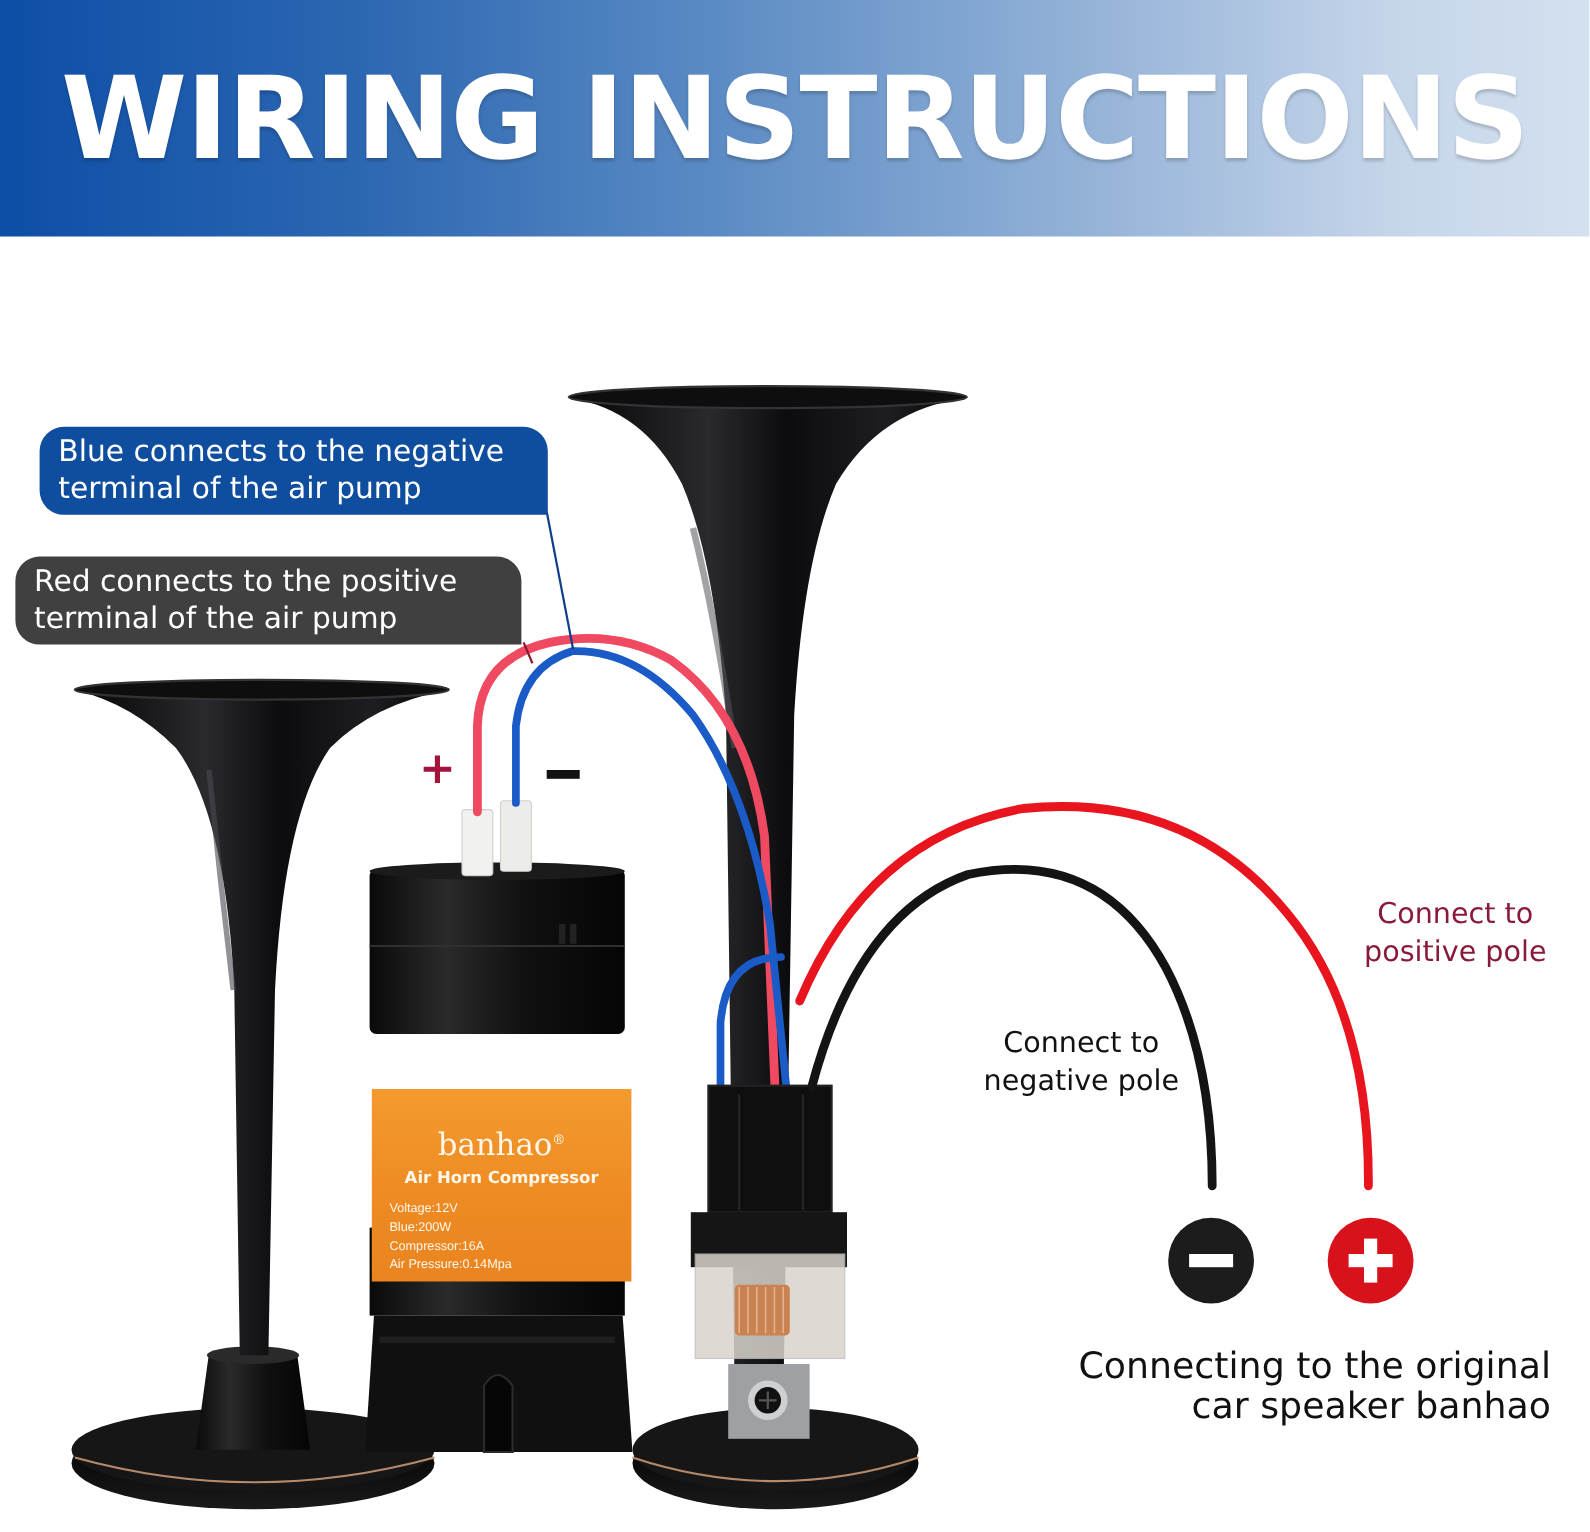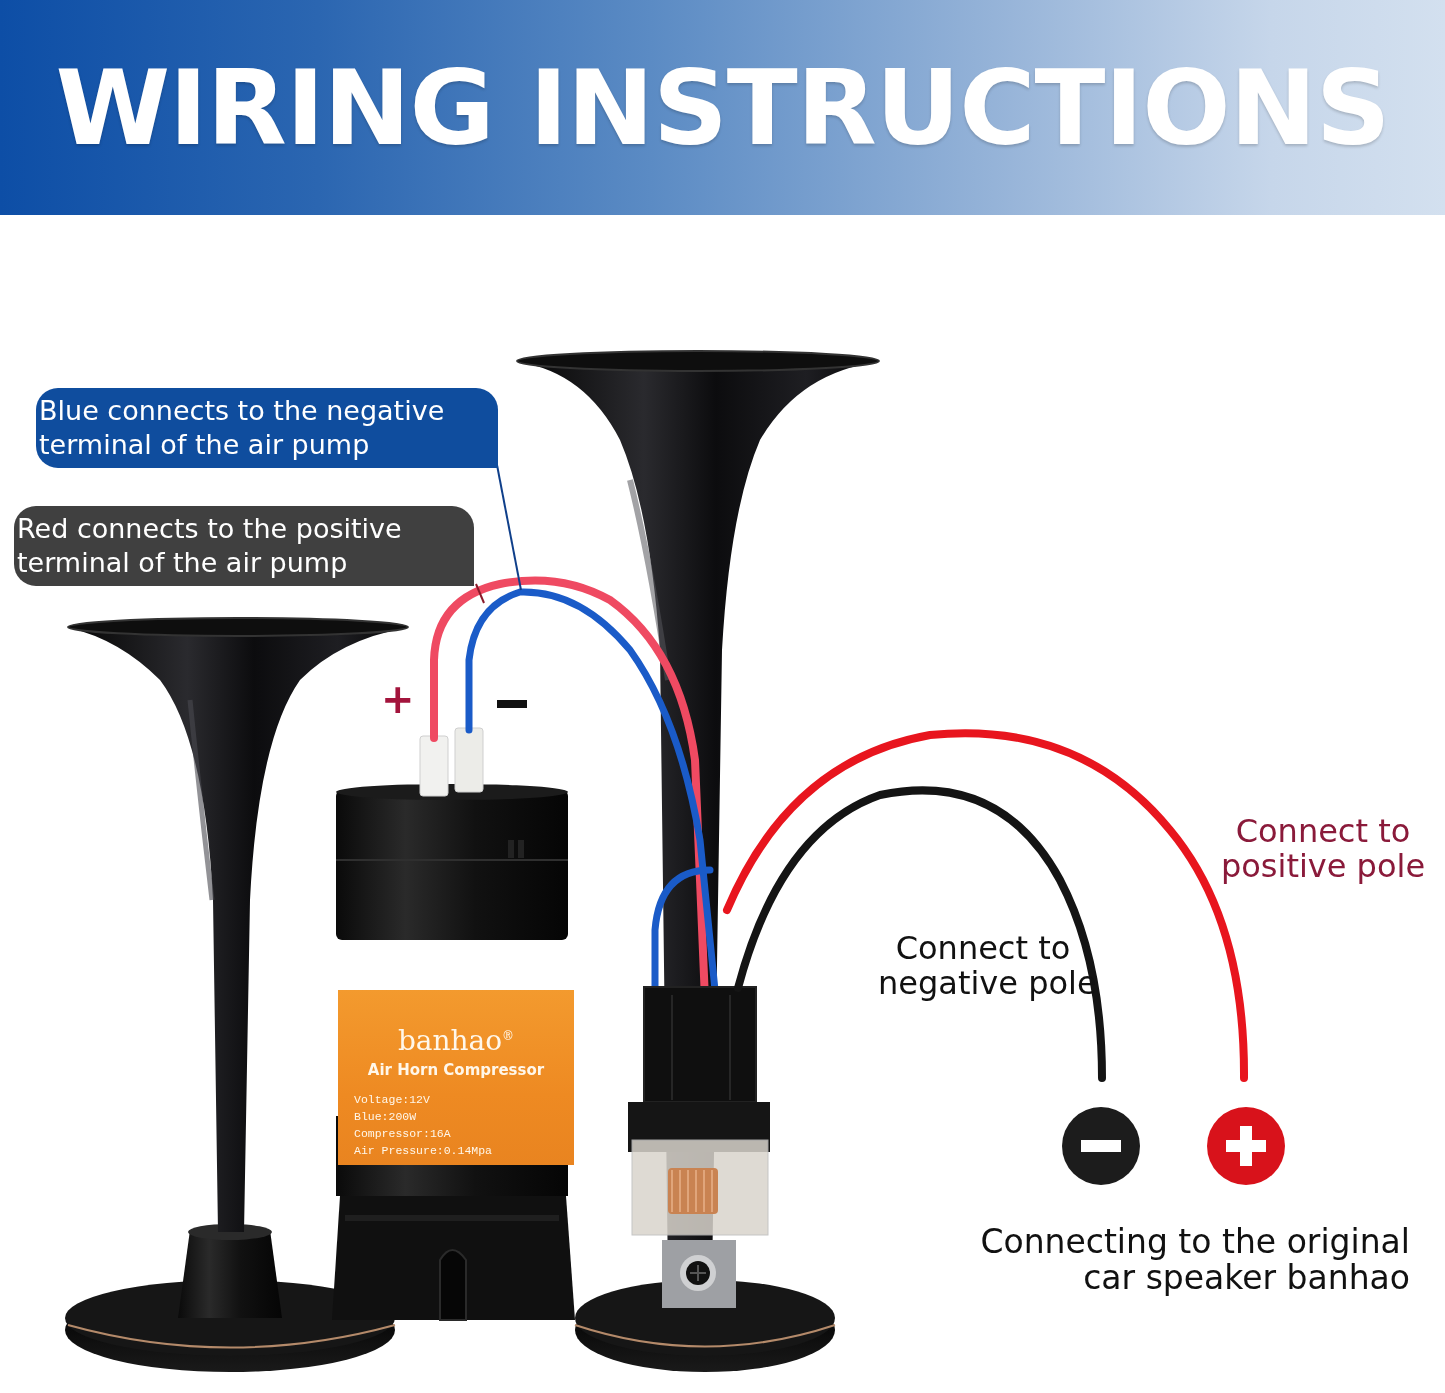--- a/index.html
+++ b/index.html
@@ -15,29 +15,29 @@
   .banner-title {
     position: absolute; left: 0; width: 1445px; top: 48px;
     text-align: center; color: #ffffff;
     font-family: "DejaVu Sans", sans-serif; font-weight: bold;
     font-size: 104px; letter-spacing: -1px; line-height: 120px;
     text-shadow: 0 2px 3px rgba(0,0,0,0.18);
   }
   .callout {
     position: absolute; color: #ffffff;
     font-family: "DejaVu Sans", sans-serif; font-size: 27px; line-height: 34px;
-    padding: 6px 18px 8px 3px; box-sizing: border-box;
+    padding: 6px 18px 8px 17px; box-sizing: border-box;
   }
   .callout-blue { left: 36px; top: 388px; width: 462px; height: 80px; background: #0f4d9e; border-radius: 22px 22px 0 22px; }
   .callout-red  { left: 14px; top: 506px; width: 460px; height: 80px; background: #404040; border-radius: 22px 22px 0 22px; }
   .callout span { display: block; white-space: nowrap; }
 
   .pole-label {
     position: absolute; font-family: "DejaVu Sans", sans-serif;
-    font-size: 32px; line-height: 35px; text-align: center; white-space: nowrap;
+    font-size: 26px; line-height: 35px; text-align: center; white-space: nowrap;
   }
   .pole-label span { display: block; }
   .pos-label { left: 1218px; top: 814px; width: 210px; color: #8a1a3a; }
   .neg-label { left: 878px; top: 931px; width: 210px; color: #111111; }
 
   .terminal-icon {
     position: absolute; width: 78px; height: 78px; border-radius: 50%;
   }
   .terminal-neg { left: 1062px; top: 1107px; background: #1c1c1c; }
   .terminal-pos { left: 1207px; top: 1107px; background: #d8121b; }
@@ -64,21 +64,21 @@
   .pump-minus { left: 497px; top: 700px; width: 30px; height: 8px; background: #111; }
 
   .label-card {
     position: absolute; left: 338px; top: 990px; width: 236px; height: 175px;
     background: linear-gradient(180deg, #f39a2e 0%, #ee8a22 60%, #e98420 100%);
     color: #fff7ea; box-sizing: border-box; padding-top: 30px;
   }
   .brand { text-align: center; font-family: "DejaVu Serif", serif; font-size: 28px; line-height: 32px; }
   .brand sup { font-size: 12px; }
   .product-name { text-align: center; font-family: "DejaVu Sans", sans-serif; font-size: 15px; font-weight: bold; margin-top: 4px; }
-  .spec-list { margin: 12px 0 0 16px; font-family: Liberation Mono, monospace; font-size: 11.5px; line-height: 17px; }
+  .spec-list { margin: 12px 0 0 16px; font-family: Liberation Sans, sans-serif; font-size: 11.5px; line-height: 17px; }
   .spec-list span { display: block; }
 
   svg.art { position: absolute; left: 0; top: 0; }
 </style>
 </head>
 <body>
 
 <div class="banner">
   <div class="banner-title">WIRING INSTRUCTIONS</div>
 </div>

